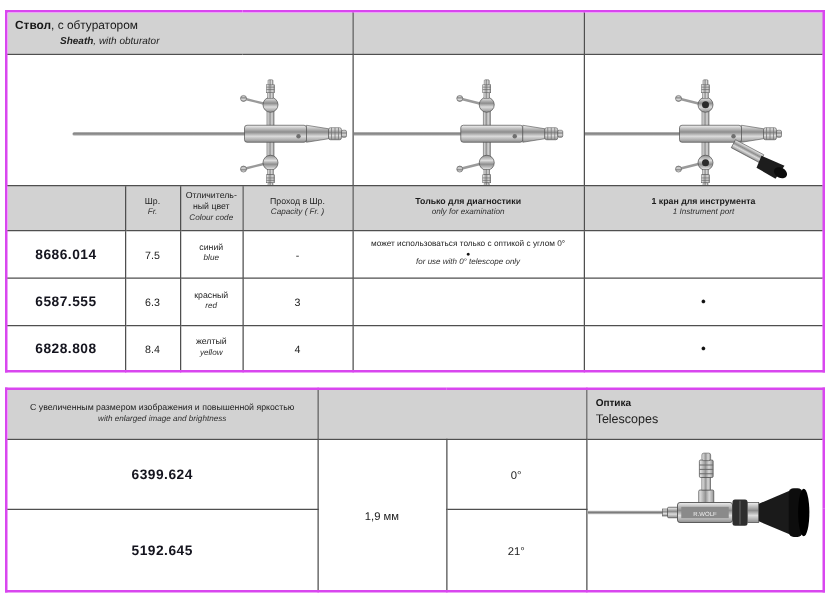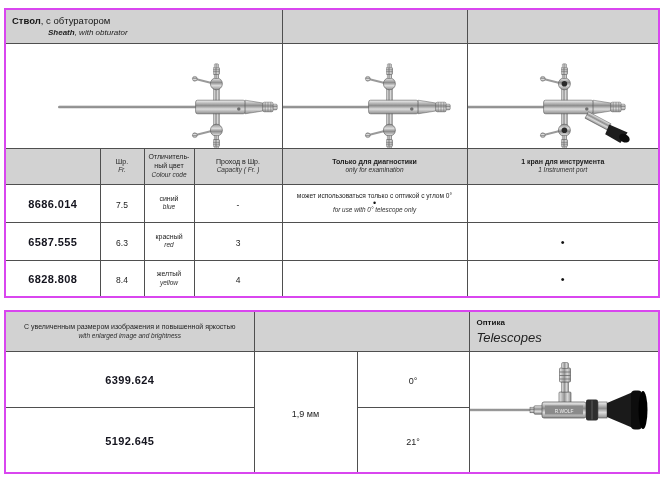--- a/index.html
+++ b/index.html
@@ -19,21 +19,21 @@
   .art{font-weight:bold;font-size:11px;letter-spacing:.4px;color:#14141e;}
   .num{font-size:8.5px;color:#222;}
   .bullet{font-size:9px;line-height:6px;color:#111;}
   .title-cell{padding:4px 0 0 6px;vertical-align:top;}
   .title-ru{font-size:9.5px;line-height:1.45;color:#161616;}
   .title-ru b{font-weight:bold;}
   .title-en{font-size:8px;font-style:italic;color:#222;line-height:1.2;margin-left:36px;}
   .title-en b{font-weight:bold;}
   .optics-cell{padding:5px 0 0 7px;vertical-align:top;}
   .optics-ru{font-size:8px;font-weight:bold;color:#161616;line-height:1.6;}
-  .optics-en{font-size:13px;font-style:italic;color:#222;}
+  .optics-en{font-size:10px;color:#222;}
   .big-num{font-size:9px;color:#222;}
   .note-ru{font-size:6.6px;line-height:1.3;color:#1c1c1c;}
   .note-en{font-size:6.4px;font-style:italic;color:#2e2e2e;line-height:1.3;}
   .imgcell{vertical-align:middle;background:#fff;}
   svg{display:block;}
 </style>
 </head>
 <body>
 
 <svg width="0" height="0" style="position:absolute" aria-hidden="true">

